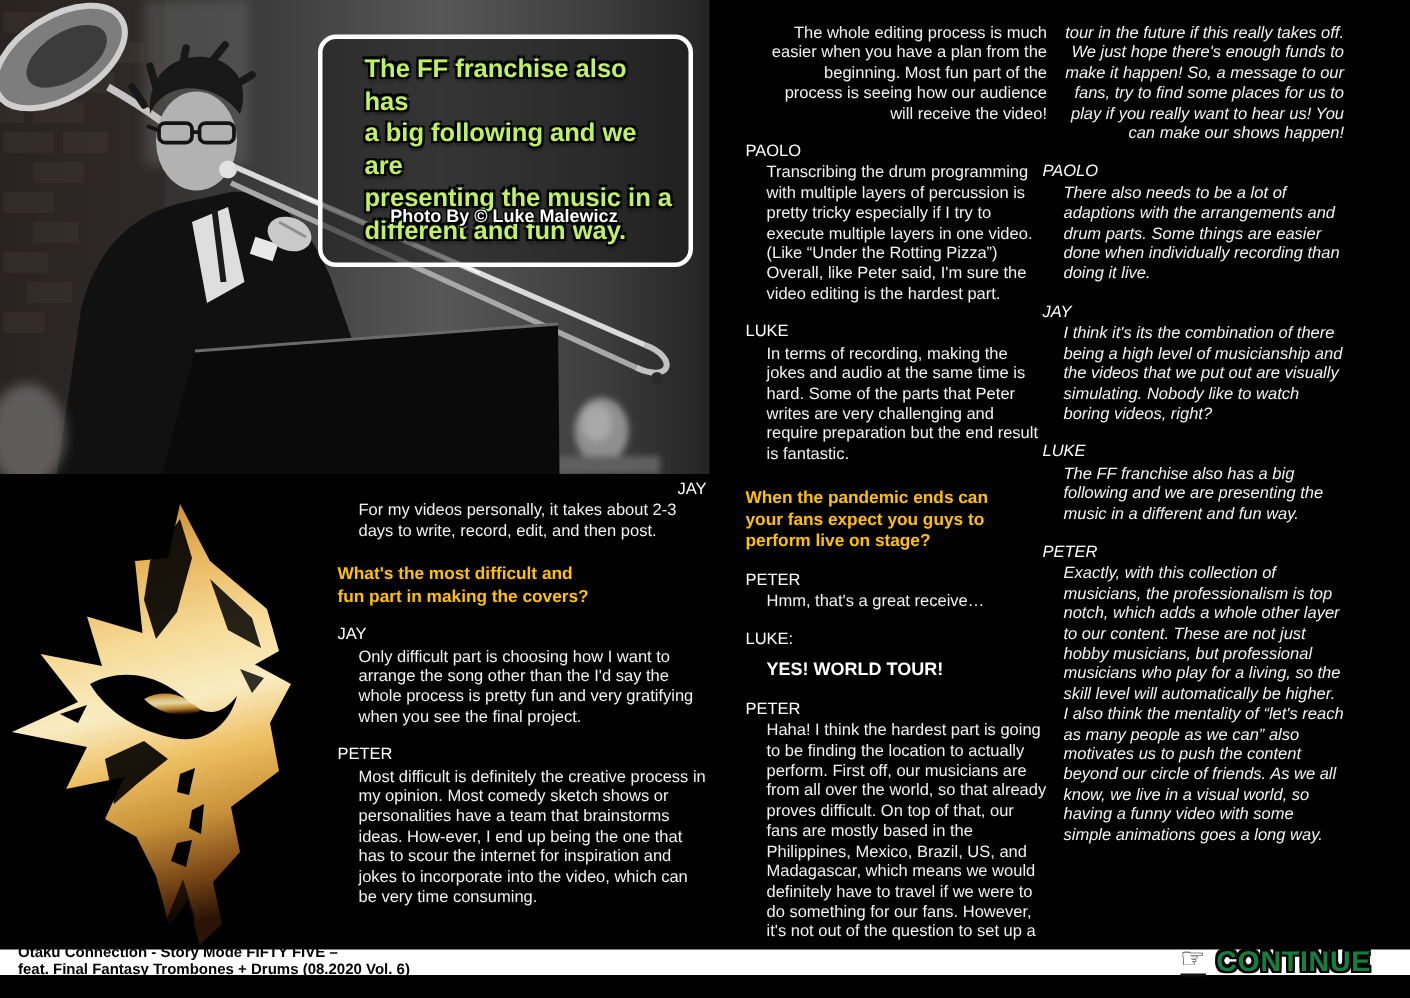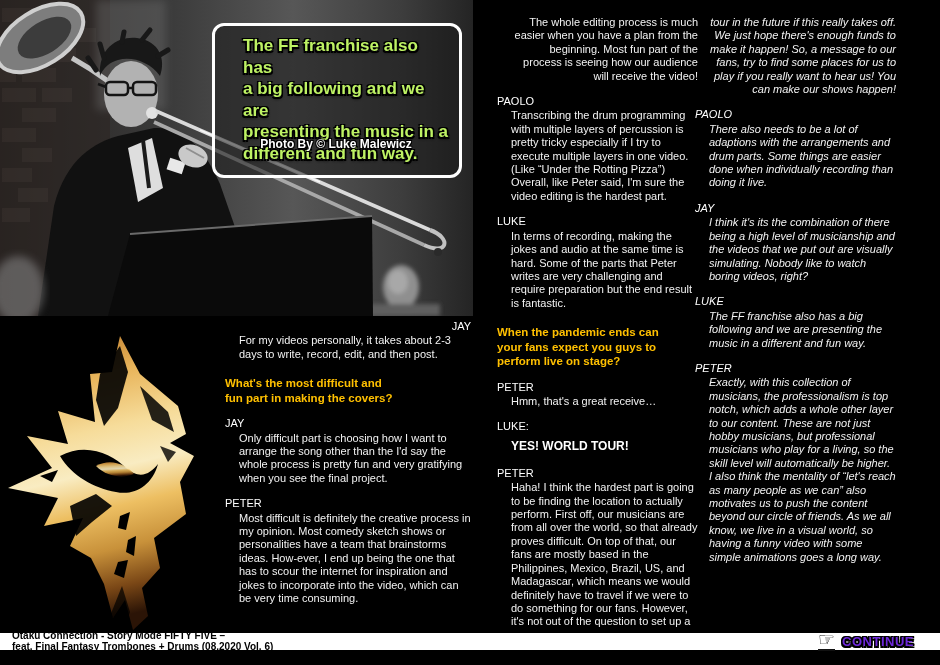--- a/index.html
+++ b/index.html
@@ -57,21 +57,21 @@
     font-size:10px; line-height:10.5px;
   }
   .continue-button{
     display:flex; align-items:center; gap:7px; margin-right:26px; cursor:pointer;
   }
   .hand-icon{
     font-family:"DejaVu Sans", sans-serif; font-size:19px; color:#111;
     line-height:1; transform:translateY(-1px); border-bottom:2px solid #111;
   }
   .continue-label{
-    color:#6d28d9; font-weight:bold; font-size:13px; letter-spacing:.5px;
+    color:#15803d; font-weight:bold; font-size:19px; letter-spacing:.5px;
     text-shadow:-1.5px -1.5px 0 #000, 1.5px -1.5px 0 #000, -1.5px 1.5px 0 #000,
                  1.5px 1.5px 0 #000, 0 -1.5px 0 #000, 0 1.5px 0 #000,
                 -1.5px 0 0 #000, 1.5px 0 0 #000;
   }
 </style>
 </head>
 <body>
 
 <div class="page">
 

